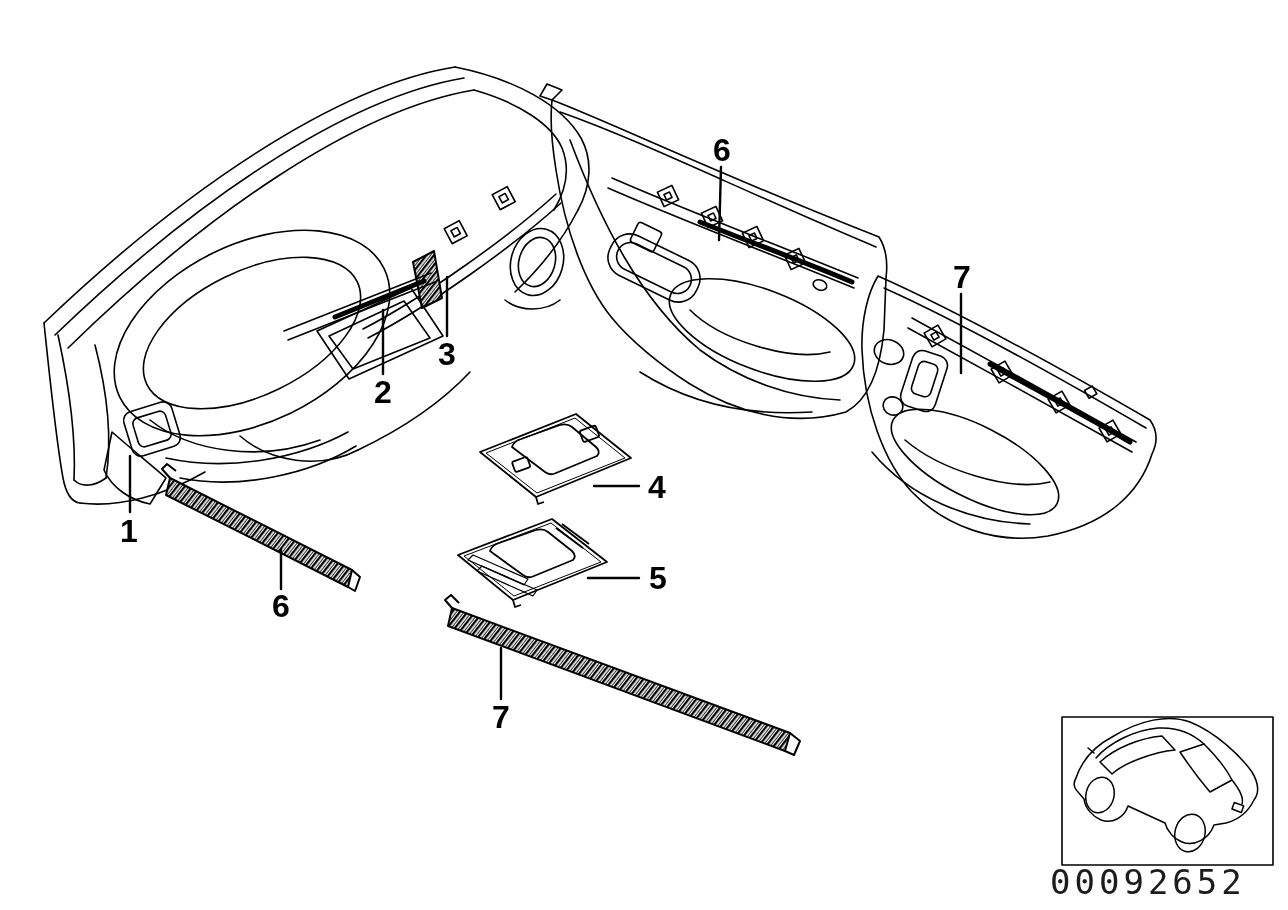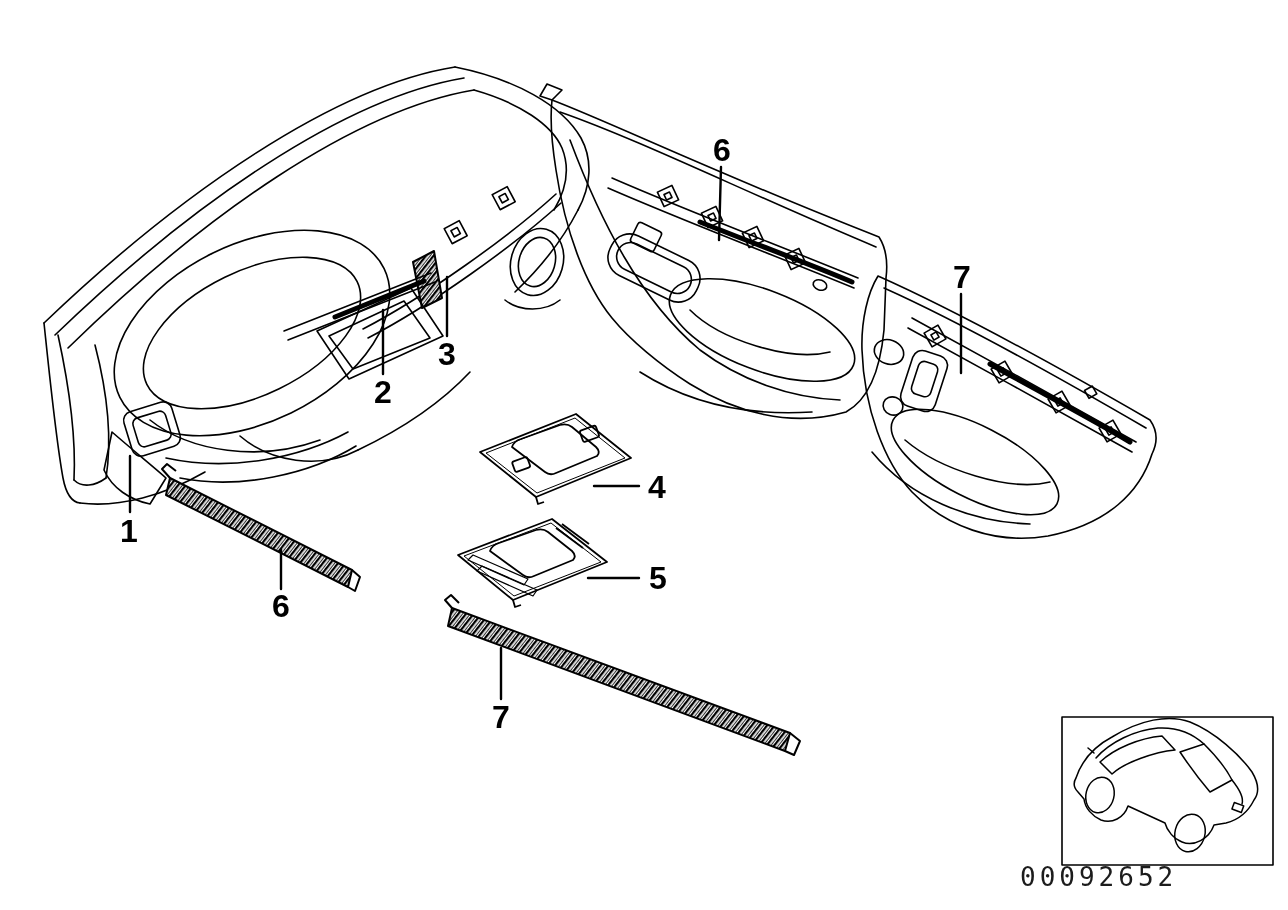--- a/index.html
+++ b/index.html
@@ -6,23 +6,23 @@
   body{font-family:"Liberation Sans", sans-serif;}
   .stage{position:relative;width:1288px;height:910px;background:#ffffff;overflow:hidden;}
   .stage svg{position:absolute;left:0;top:0;}
   .callout{
     position:absolute;transform:translate(-50%,-50%);
     font-family:"Liberation Sans", sans-serif;
     font-size:32px;font-weight:700;color:#000;line-height:1;
     cursor:pointer;user-select:none;
   }
   .image-id{
-    position:absolute;left:1020px;top:862px;
+    position:absolute;left:1050px;top:862px;
     font-family:"DejaVu Sans Mono", monospace;
-    font-size:26px;color:#1c1c1c;letter-spacing:4px;white-space:nowrap;
+    font-size:34px;color:#1c1c1c;letter-spacing:4px;white-space:nowrap;
   }
 </style>
 </head>
 <body>
 
 <div class="stage">
 
 <svg width="1288" height="910" viewBox="0 0 1288 910">
   <defs>
     <pattern id="hatch" width="6" height="6" patternUnits="userSpaceOnUse" patternTransform="rotate(38)">

